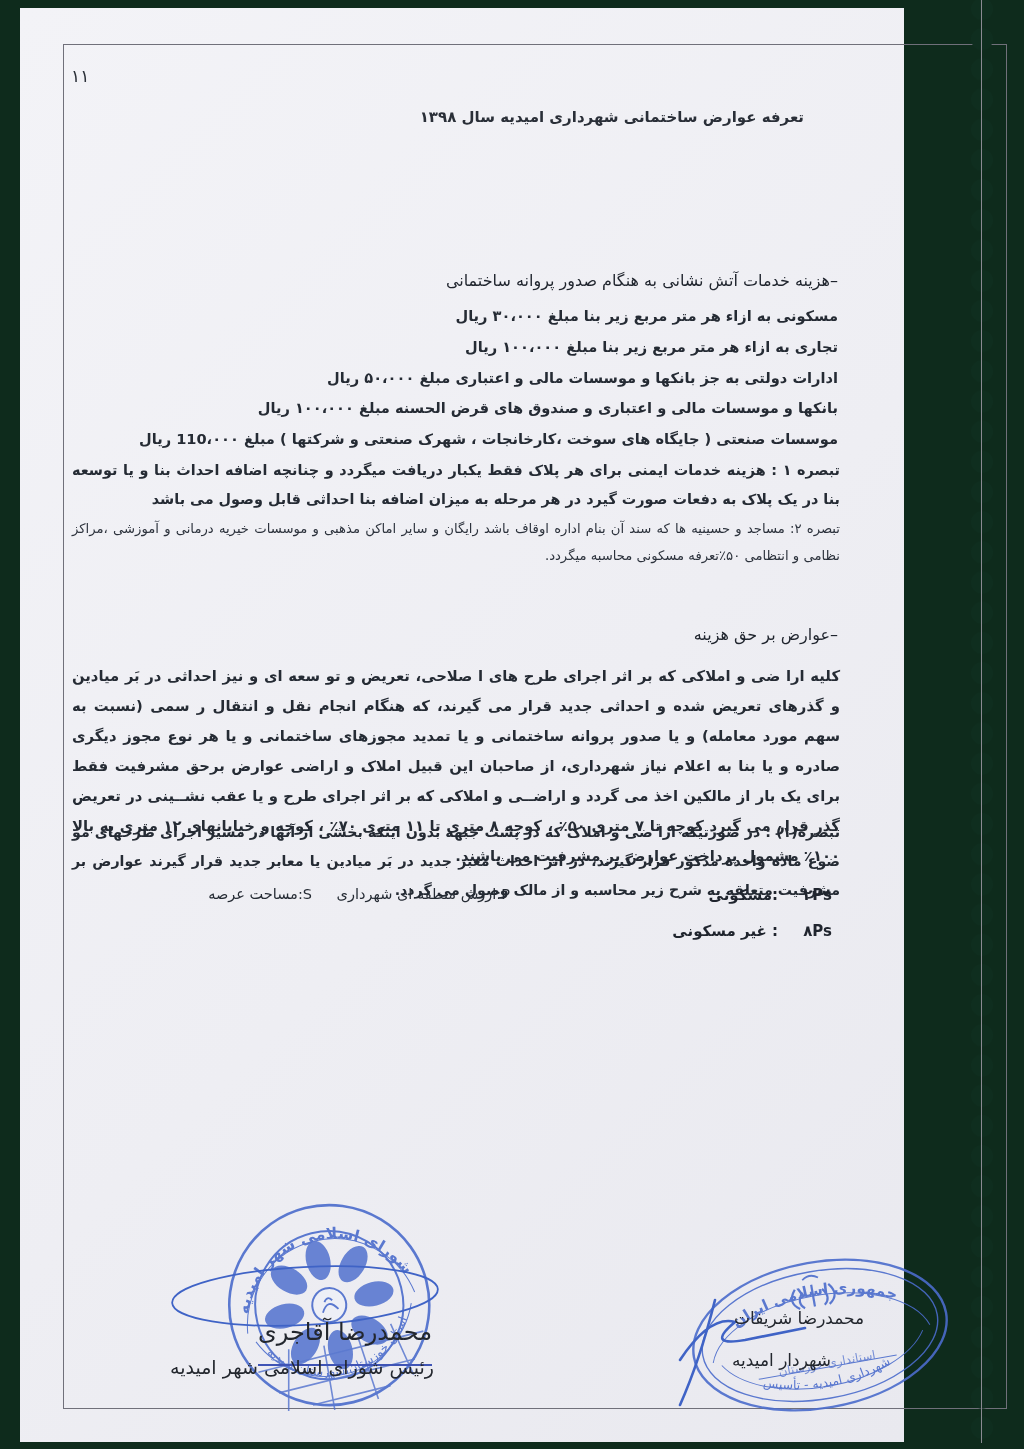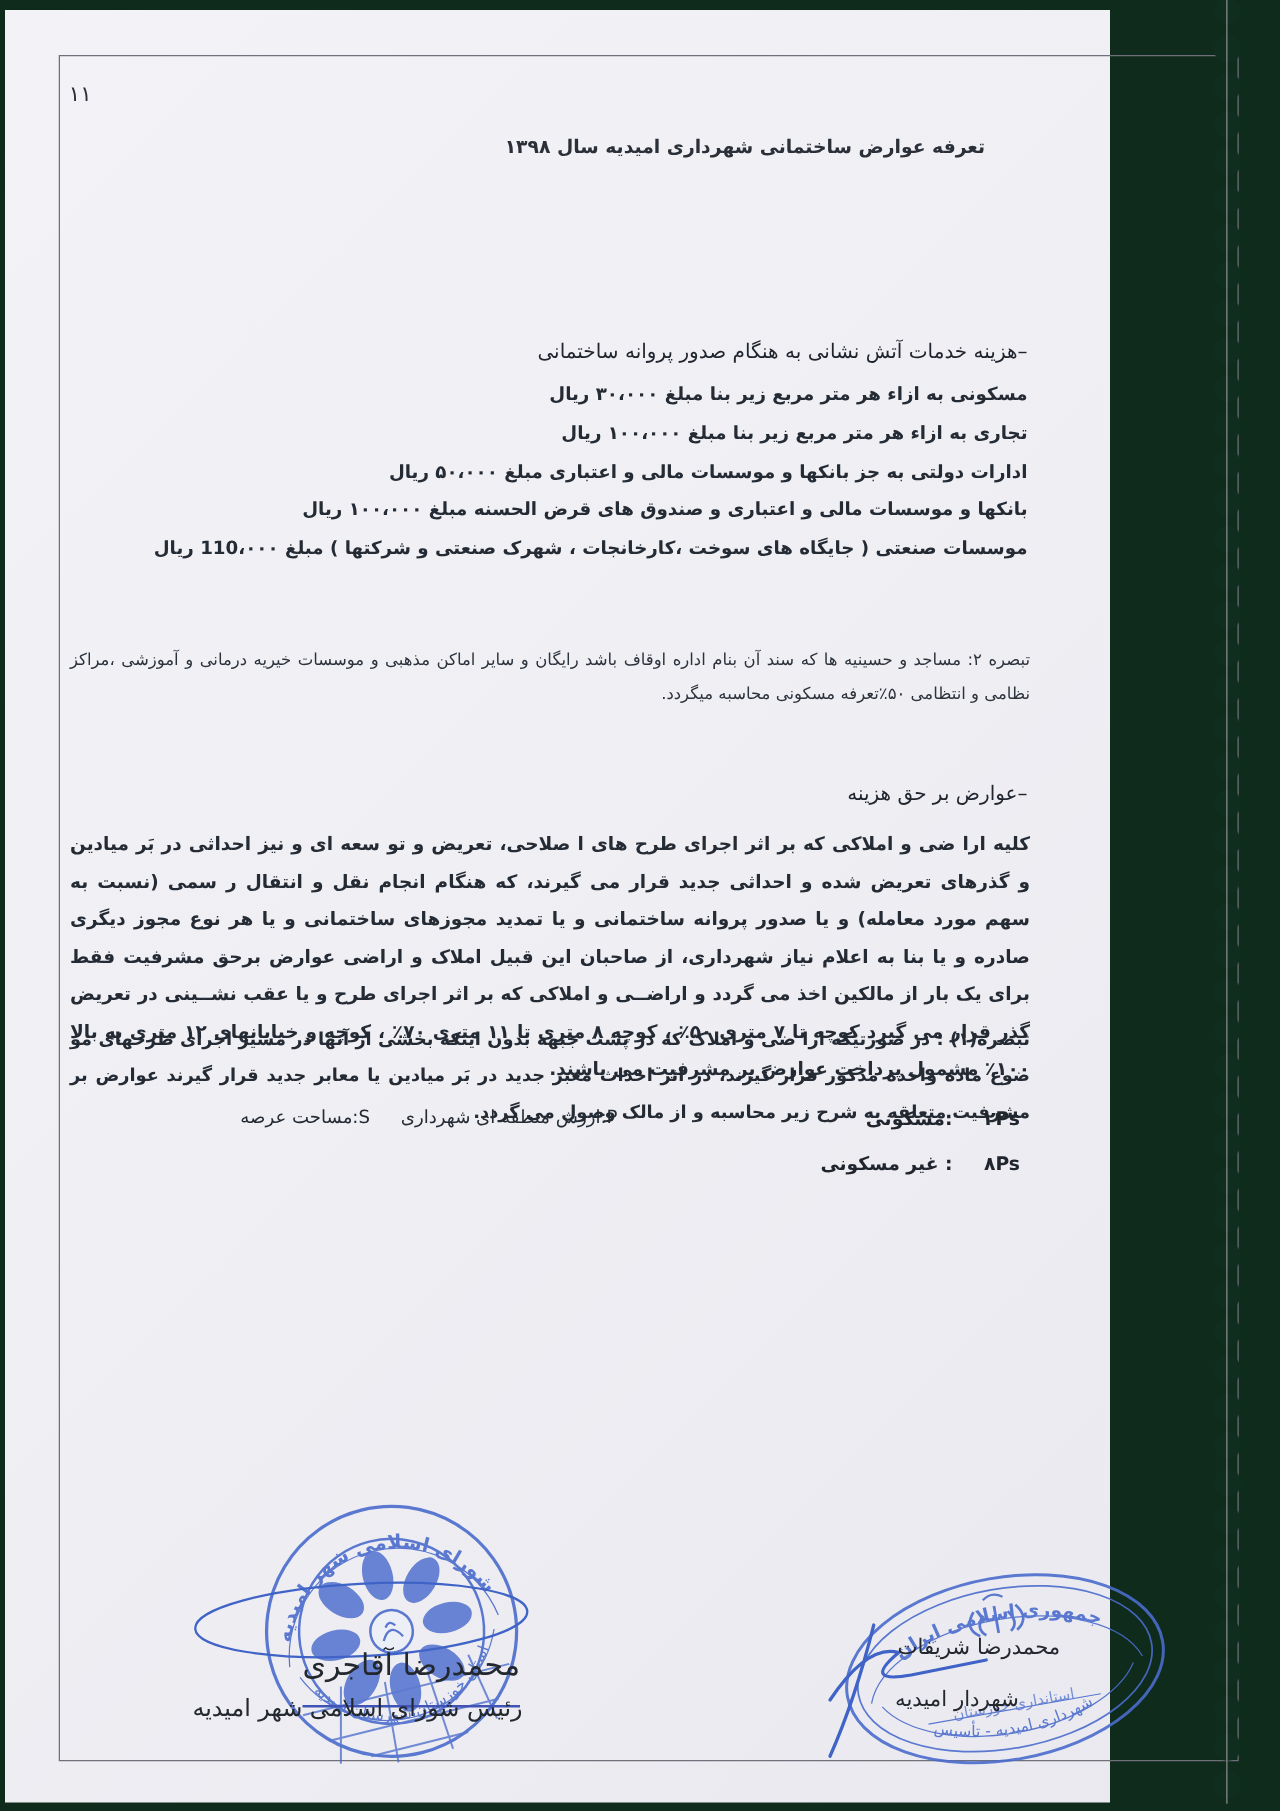--- a/index.html
+++ b/index.html
@@ -3,21 +3,21 @@
 <meta charset="utf-8">
 <style>
   html,body{margin:0;padding:0;}
   body{
     width:1024px;height:1449px;position:relative;overflow:hidden;
     background:#0e2b1c;
     font-family:"DejaVu Sans","Liberation Sans",sans-serif;
   }
   
   .paper{
-    position:absolute;left:4px;top:8px;width:884px;height:1434px;
+    position:absolute;left:20px;top:8px;width:884px;height:1434px;
     background:linear-gradient(135deg,#f3f3f7 0%,#eeeef3 55%,#e9e9ef 100%);
     color:#242a33;
   }
   
   .frame{
     position:absolute;left:43px;top:36px;width:942px;height:1363px;
     border:1px solid #70707a;
   }
   
   .holes{
@@ -70,20 +70,21 @@
   <div class="page-number">۱۱</div>
 
   <div class="doc-title rtl-line">تعرفه عوارض ساختمانی شهرداری امیدیه سال ۱۳۹۸</div>
 
   <div class="sec-heading" style="top:263px">–هزینه خدمات آتش نشانی به هنگام صدور پروانه ساختمانی</div>
   <div class="fire-item" style="top:299px">مسکونی به ازاء هر متر مربع زیر بنا مبلغ ۳۰،۰۰۰  ریال</div>
   <div class="fire-item" style="top:330px">تجاری به ازاء هر متر مربع زیر بنا مبلغ ۱۰۰،۰۰۰  ریال</div>
   <div class="fire-item" style="top:361px">ادارات دولتی به جز بانکها و موسسات مالی و اعتباری مبلغ ۵۰،۰۰۰ ریال</div>
   <div class="fire-item" style="top:391px">بانکها و موسسات مالی و اعتباری و صندوق های قرض الحسنه مبلغ  ۱۰۰،۰۰۰  ریال</div>
   <div class="fire-item" style="top:422px">موسسات صنعتی ( جایگاه های سوخت ،کارخانجات ، شهرک صنعتی و شرکتها ) مبلغ 110،۰۰۰ ریال</div>
+  <div class="just-block note1">تبصره ۱ : هزینه خدمات ایمنی برای هر پلاک فقط یکبار دریافت میگردد و چنانچه اضافه احداث بنا و یا توسعه بنا در یک پلاک به دفعات صورت گیرد در هر مرحله به میزان اضافه بنا احداثی قابل وصول می باشد</div>
   <div class="just-block note2">تبصره ۲: مساجد و حسینیه ها که سند آن بنام اداره اوقاف باشد رایگان و سایر اماکن مذهبی و موسسات خیریه درمانی و آموزشی ،مراکز نظامی و انتظامی ۵۰٪تعرفه مسکونی محاسبه میگردد.</div>
 
   <div class="sec-heading" style="top:617px">–عوارض بر حق هزینه</div>
   <div class="just-block front-body">کلیه ارا ضی و املاکی که بر اثر اجرای طرح های ا صلاحی، تعریض و تو سعه ای و نیز احداثی در بَر میادین و گذرهای تعریض شده و احداثی جدید قرار می گیرند، که هنگام انجام نقل و انتقال ر سمی (نسبت به سهم مورد معامله) و یا صدور پروانه ساختمانی و یا تمدید مجوزهای ساختمانی و یا هر نوع مجوز دیگری صادره و یا بنا به اعلام نیاز شهرداری، از صاحبان این قبیل املاک و اراضی عوارض برحق مشرفیت فقط برای یک بار از مالکین اخذ می گردد و اراضــی و املاکی که بر اثر اجرای طرح و یا عقب نشــینی در تعریض گذر قرار می گیرد کوچه تا ۷ متری ۵۰٪ ، کوچه ۸ متری تا ۱۱ متری ۷۰٪ ، کوچه و خیابانهای ۱۲ متری به بالا ۱۰۰٪ مشمول پرداخت عوارض بر مشرفیت می باشند.</div>
   <div class="just-block front-note">تبصره(۱) : در صورتیکه ارا ضی و املاک که در پشت جبهه بدون اینکه بخشی از آنها در مسیر اجرای طرحهای مو ضوع ماده واحده مذکور قرار گیرند، در اثر احداث معبر جدید در بَر میادین یا معابر جدید قرار گیرند عوارض بر مشرفیت متعلقه به شرح زیر محاسبه و از مالک وصول می گردد.</div>
 
   <div class="formula-row" style="top:878px">
     <span class="formula-val" style="right:8px">۲Ps</span>
     <span class="formula-label" style="right:62px">:مسکونی</span>
     <span class="formula-def" style="right:330px">P:ارزش منطقه ای شهرداری</span>

